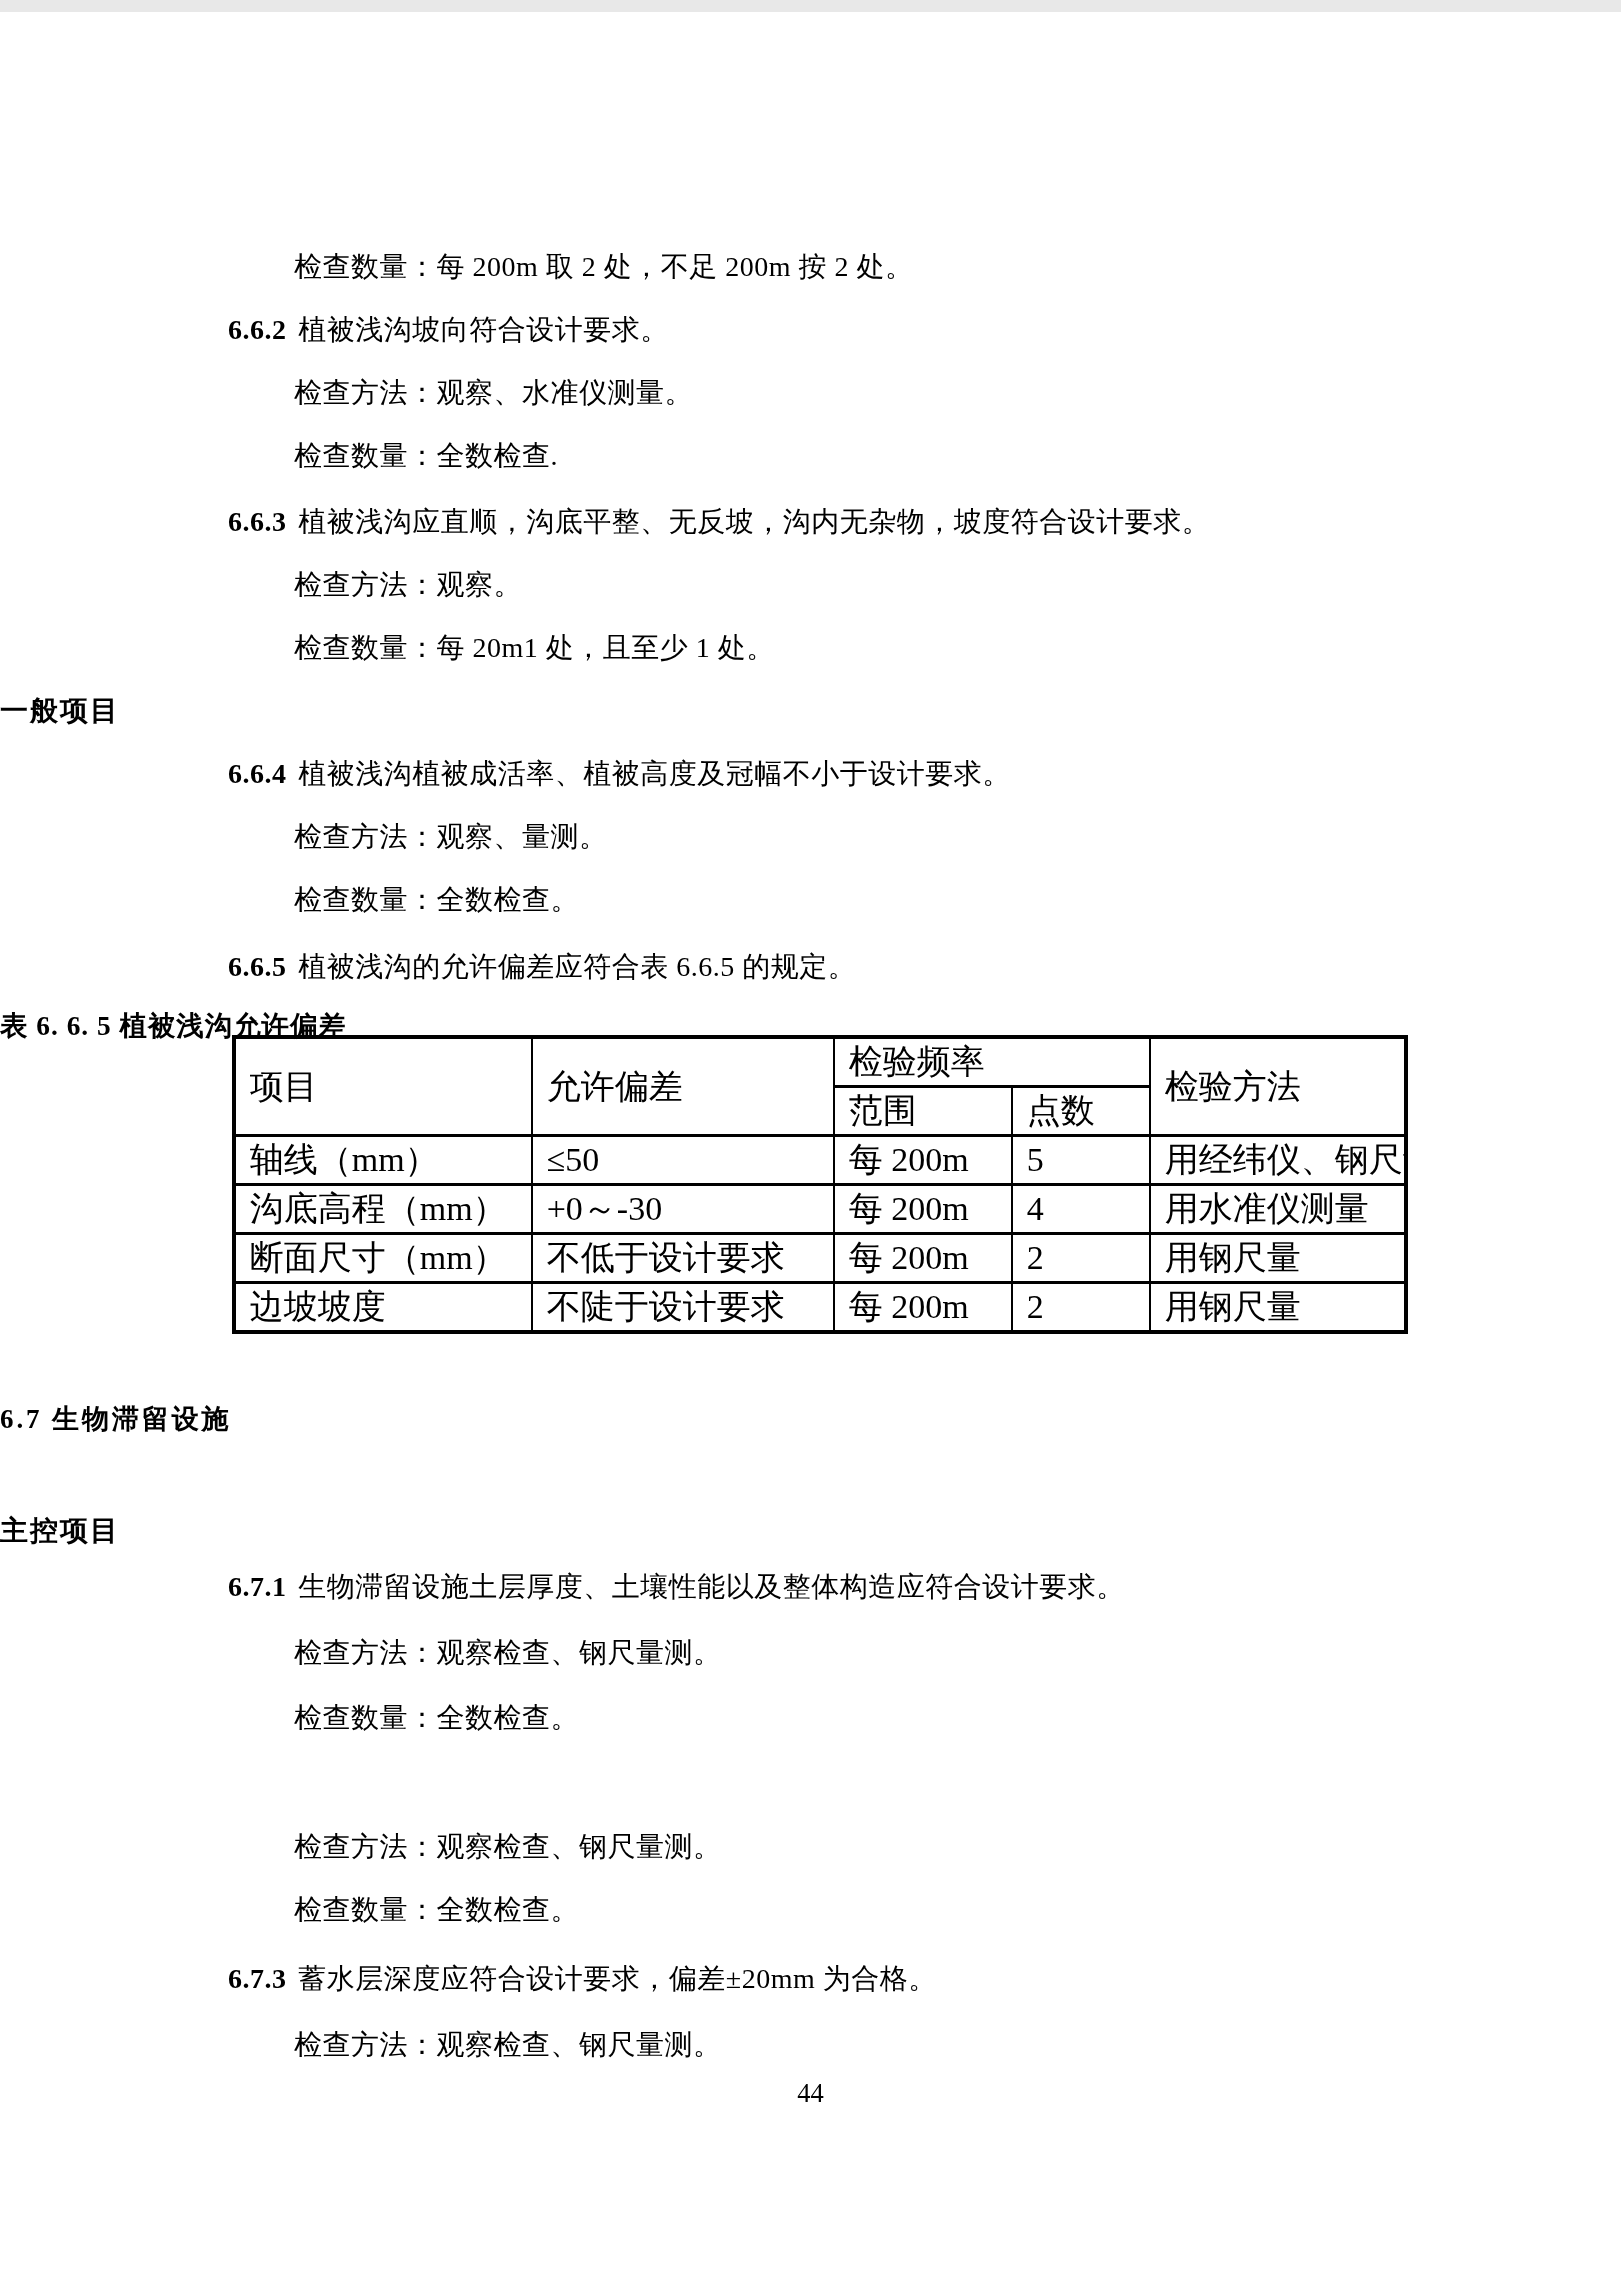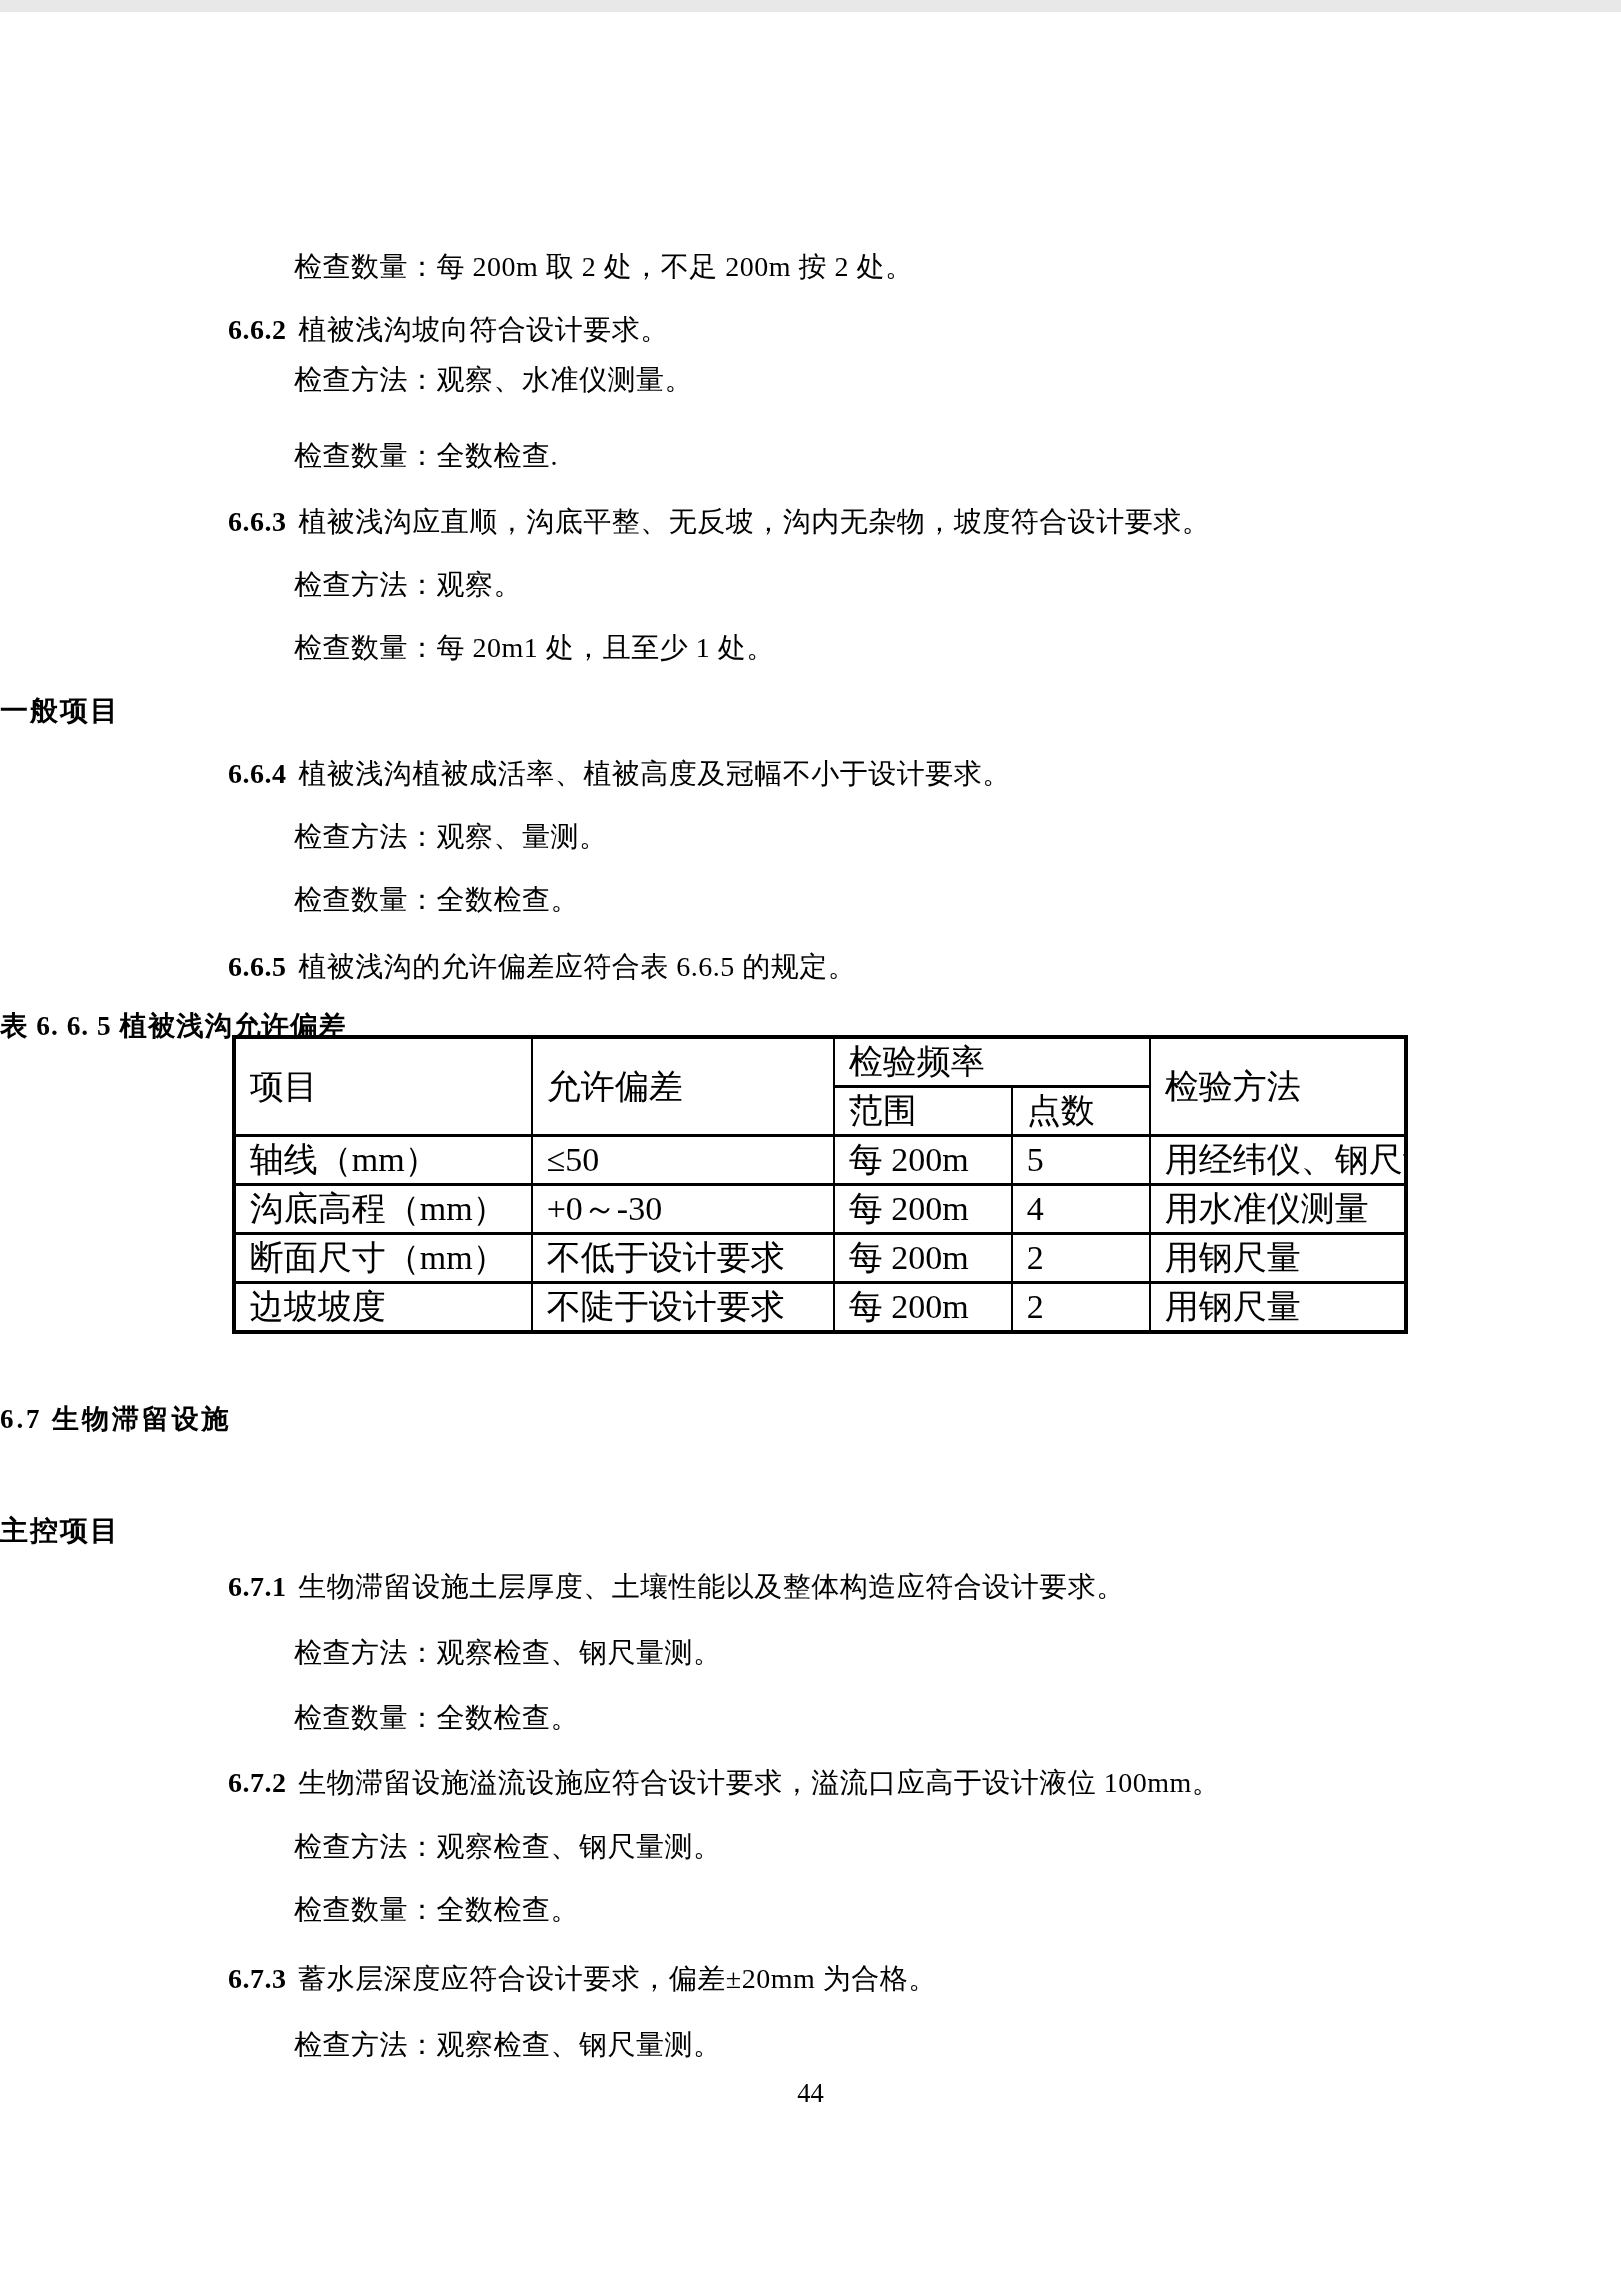--- a/index.html
+++ b/index.html
@@ -84,21 +84,21 @@
   }
 </style>
 </head>
 <body>
 
 <div class="page">
 
   <p class="line indent" style="top:209px">检查数量：每 200m 取 2 处，不足 200m 按 2 处。</p>
 
   <p class="line clause" style="top:272px"><span class="num">6.6.2</span><span>植被浅沟坡向符合设计要求。</span></p>
-  <p class="line indent" style="top:322px">检查方法：观察、水准仪测量。</p>
+  <p class="line indent" style="top:335px">检查方法：观察、水准仪测量。</p>
   <p class="line indent" style="top:398px">检查数量：全数检查.</p>
 
   <p class="line clause" style="top:464px"><span class="num">6.6.3</span><span>植被浅沟应直顺，沟底平整、无反坡，沟内无杂物，坡度符合设计要求。</span></p>
   <p class="line indent" style="top:527px">检查方法：观察。</p>
   <p class="line indent" style="top:590px">检查数量：每 20m1 处，且至少 1 处。</p>
 
   <p class="line center subhead" style="top:653px">一般项目</p>
 
   <p class="line clause" style="top:716px"><span class="num">6.6.4</span><span>植被浅沟植被成活率、植被高度及冠幅不小于设计要求。</span></p>
   <p class="line indent" style="top:779px">检查方法：观察、量测。</p>
@@ -159,21 +159,20 @@
     </table>
 
   <p class="line center section-heading" style="top:1357px">6.7 生物滞留设施</p>
 
   <p class="line center subhead" style="top:1473px">主控项目</p>
 
   <p class="line clause" style="top:1529px"><span class="num">6.7.1</span><span>生物滞留设施土层厚度、土壤性能以及整体构造应符合设计要求。</span></p>
   <p class="line indent" style="top:1595px">检查方法：观察检查、钢尺量测。</p>
   <p class="line indent" style="top:1660px">检查数量：全数检查。</p>
 
-  <p class="line clause" style="top:1725px"><span class="num">6.7.2</span><span>生物滞留设施溢流设施应符合设计要求，溢流口应高于设计液位 100mm。</span></p>
   <p class="line indent" style="top:1789px">检查方法：观察检查、钢尺量测。</p>
   <p class="line indent" style="top:1852px">检查数量：全数检查。</p>
 
   <p class="line clause" style="top:1921px"><span class="num">6.7.3</span><span>蓄水层深度应符合设计要求，偏差±20mm 为合格。</span></p>
   <p class="line indent" style="top:1987px">检查方法：观察检查、钢尺量测。</p>
 
   <div class="page-number">44</div>
 
 </div>
 

